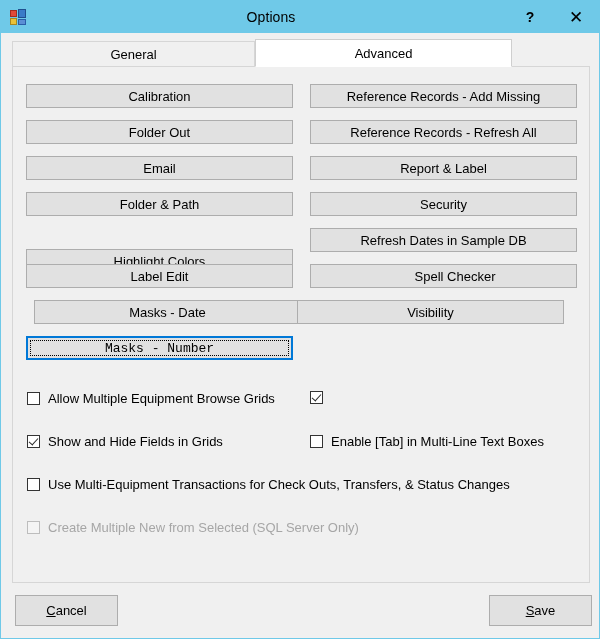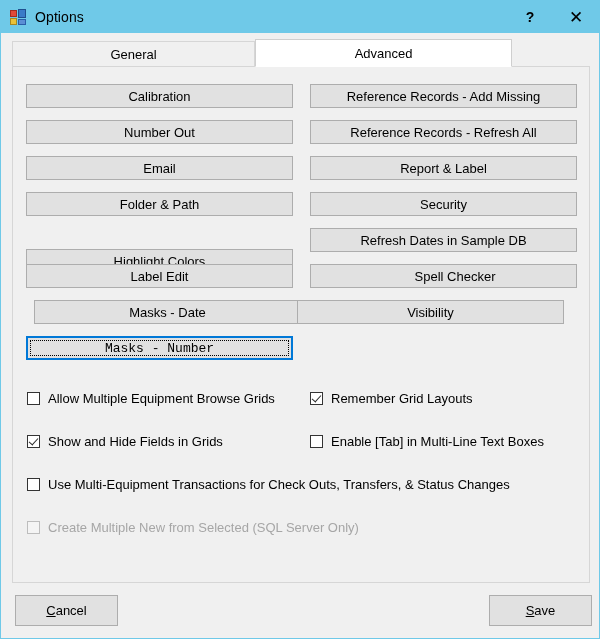--- a/index.html
+++ b/index.html
@@ -49,20 +49,21 @@
   .ti-a { left: 0;  top: 1px;  width: 7px; height: 7px; background: #E04A3A; border: 1px solid #A32C20; }
   .ti-b { left: 8px; top: 0;   width: 8px; height: 9px; background: #3A7BC8; border: 1px solid #1F4F8F; }
   .ti-c { left: 0;  top: 9px;  width: 7px; height: 7px; background: #E8C23A; border: 1px solid #A88720; }
   .ti-d { left: 8px; top: 10px; width: 8px; height: 6px; background: #5B8FD4; border: 1px solid #2B5EA8; }
 
   .title-text {
     font-size: 14px;
     color: #000000;
     letter-spacing: 0.1px;
     flex: 1 1 auto;
+    text-align: center;
   }
   .title-btn {
     width: 46px;
     height: 32px;
     display: flex;
     align-items: center;
     justify-content: center;
     font-size: 15px;
     color: #000000;
     flex: 0 0 auto;
@@ -221,21 +222,21 @@
   </div>
 
   <div class="tabstrip">
     <div class="tab inactive">General</div>
     <div class="tab active">Advanced</div>
   </div>
 
   <div class="tabpanel">
 
     <button class="opt-btn" style="left:13px; top:17px;">Calibration</button>
-    <button class="opt-btn" style="left:13px; top:53px;">Number Out</button>
+    <button class="opt-btn" style="left:13px; top:53px;">Folder Out</button>
     <button class="opt-btn" style="left:13px; top:89px;">Email</button>
     <button class="opt-btn" style="left:13px; top:125px;">Folder &amp; Path</button>
     <button class="opt-btn" style="left:13px; top:161px;margin-top:21px;">Highlight Colors</button>
     <button class="opt-btn" style="left:13px; top:197px;">Label Edit</button>
     <button class="opt-btn" style="left:13px; top:233px;margin-left:8px;">Masks - Date</button>
     <button class="opt-btn focused" style="left:13px; top:269px;">
       <span class="focus-ring"></span>
       <span>Masks - Number</span>
     </button>
 
@@ -247,21 +248,20 @@
     <button class="opt-btn" style="left:297px; top:197px;padding-left:23px;">Spell Checker</button>
     <button class="opt-btn" style="left:284px; top:233px;">Visibility</button>
 
     <div class="cb-row" style="left:14px; top:324px;">
       <span class="cb-box"></span>
       <span class="cb-label">Allow Multiple Equipment Browse Grids</span>
     </div>
 
     <div class="cb-row" style="left:297px; top:324px;">
       <span class="cb-box checked"></span>
-      <span class="cb-label">Remember Grid Layouts</span>
     </div>
 
     <div class="cb-row" style="left:14px; top:367px;">
       <span class="cb-box checked"></span>
       <span class="cb-label">Show and Hide Fields in Grids</span>
     </div>
 
     <div class="cb-row" style="left:297px; top:367px;">
       <span class="cb-box"></span>
       <span class="cb-label">Enable [Tab] in Multi-Line Text Boxes</span>

